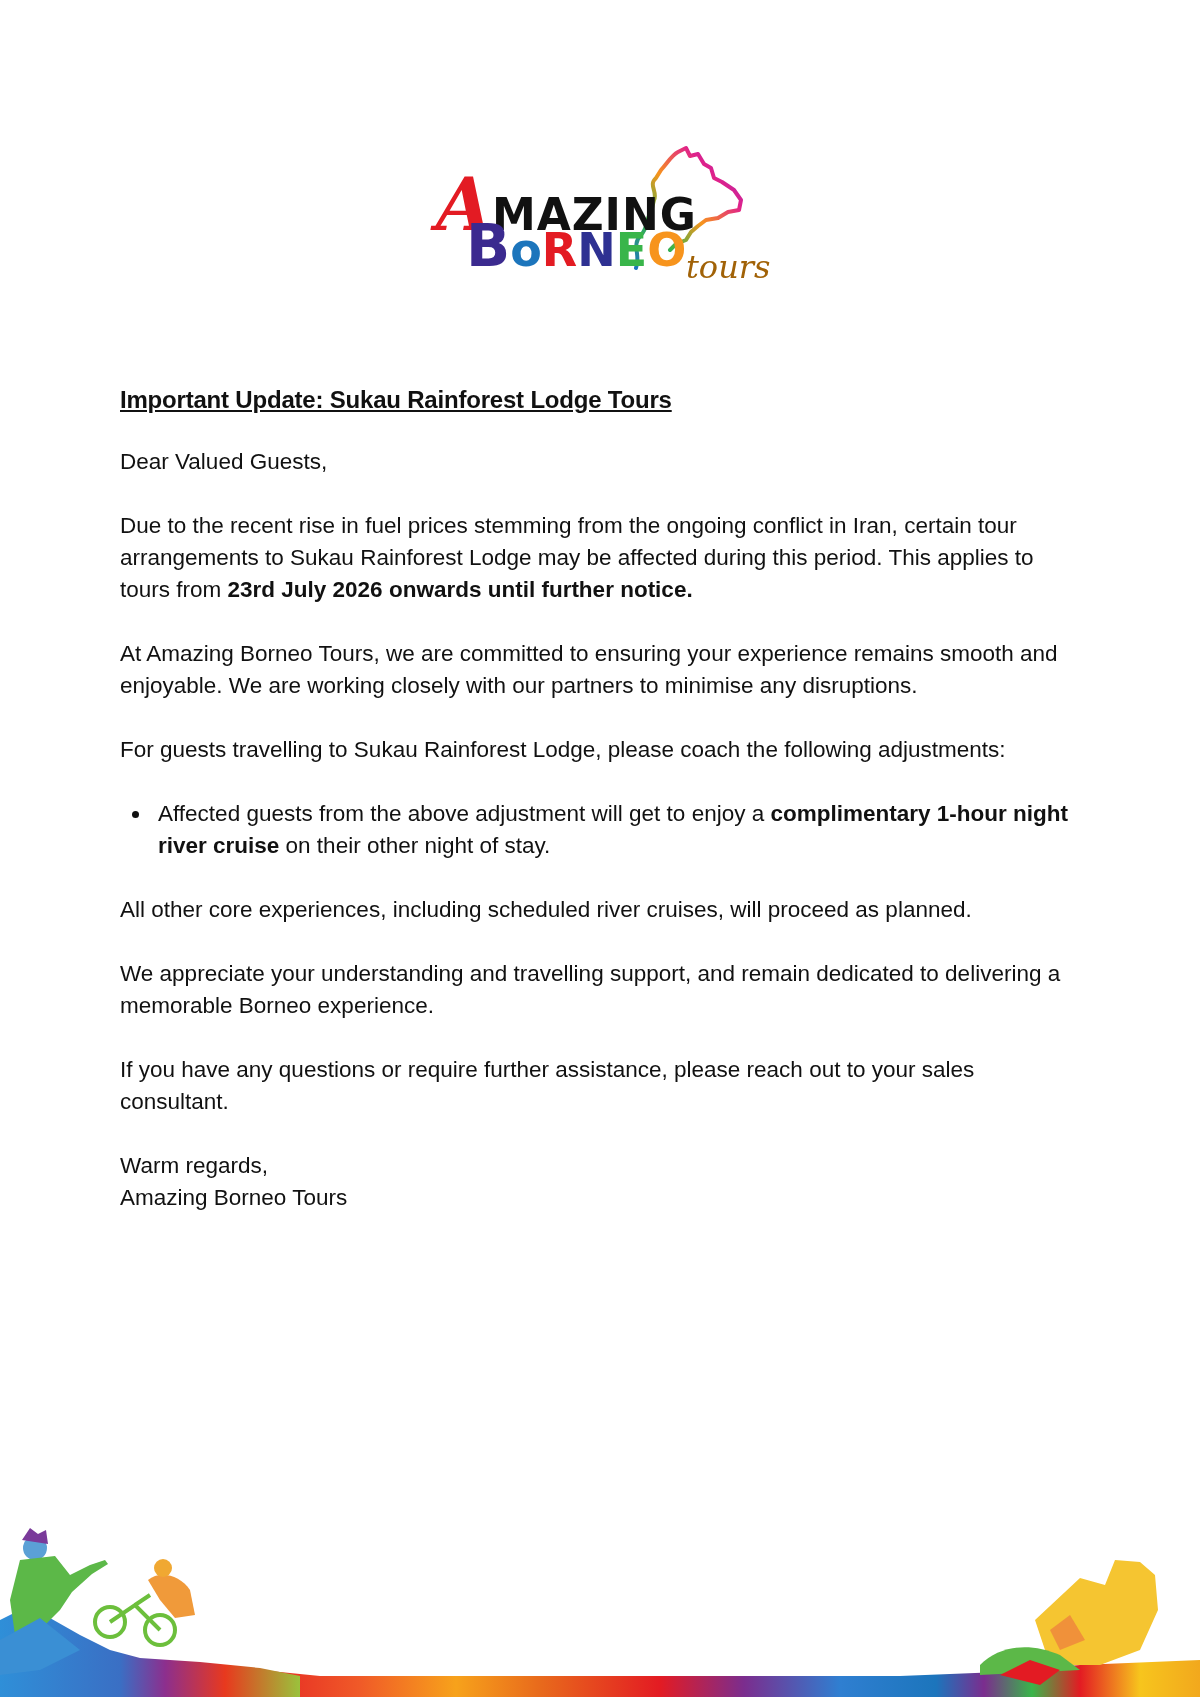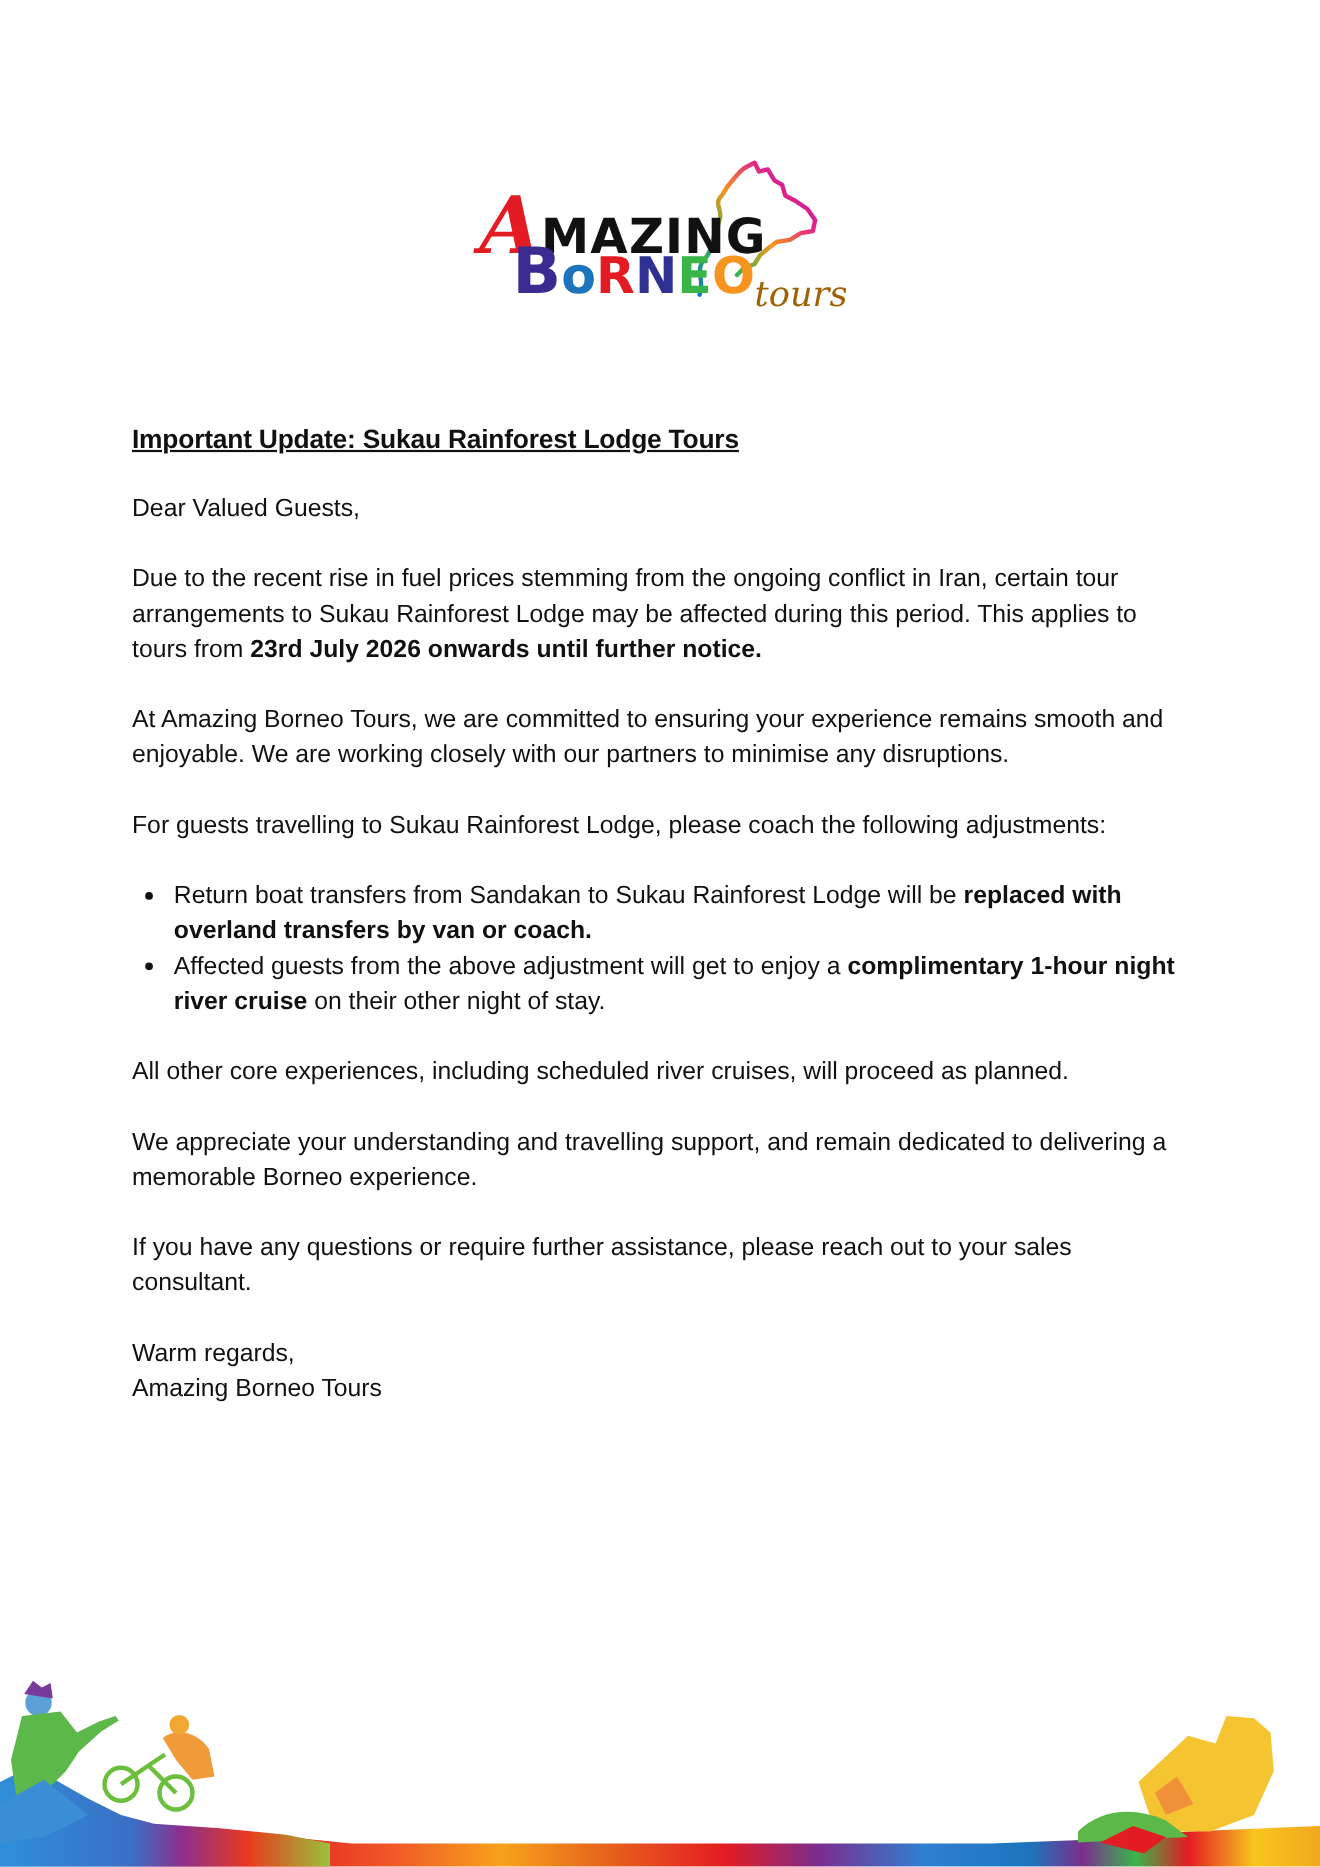--- a/index.html
+++ b/index.html
@@ -64,24 +64,20 @@
     <span>Due to the recent rise in fuel prices stemming from the ongoing conflict in Iran, certain tour arrangements to Sukau Rainforest Lodge may be affected during this period. This applies to tours from </span><span class="bold">23rd July 2026 onwards until further notice.</span>
   </p>
 
   <p class="para">At Amazing Borneo Tours, we are committed to ensuring your experience remains smooth and enjoyable. We are working closely with our partners to minimise any disruptions.</p>
 
   <p class="para" style="margin-bottom:32px;">For guests travelling to Sukau Rainforest Lodge, please coach the following adjustments:</p>
 
   <ul class="adj">
     <li>
       <span class="bullet"></span>
-      <span>Return boat transfers from Sandakan to Sukau Rainforest Lodge will be </span><span class="bold">replaced with overland transfers by van or coach.</span><span></span>
-    </li>
-    <li>
-      <span class="bullet"></span>
       <span>Affected guests from the above adjustment will get to enjoy a </span><span class="bold">complimentary 1-hour night river cruise</span><span> on their other night of stay.</span>
     </li>
   </ul>
 
   <p class="para">All other core experiences, including scheduled river cruises, will proceed as planned.</p>
   <p class="para">We appreciate your understanding and travelling support, and remain dedicated to delivering a memorable Borneo experience.</p>
   <p class="para">If you have any questions or require further assistance, please reach out to your sales consultant.</p>
 
   <p class="sign">Warm regards,</p>
   <p class="sign">Amazing Borneo Tours</p>

